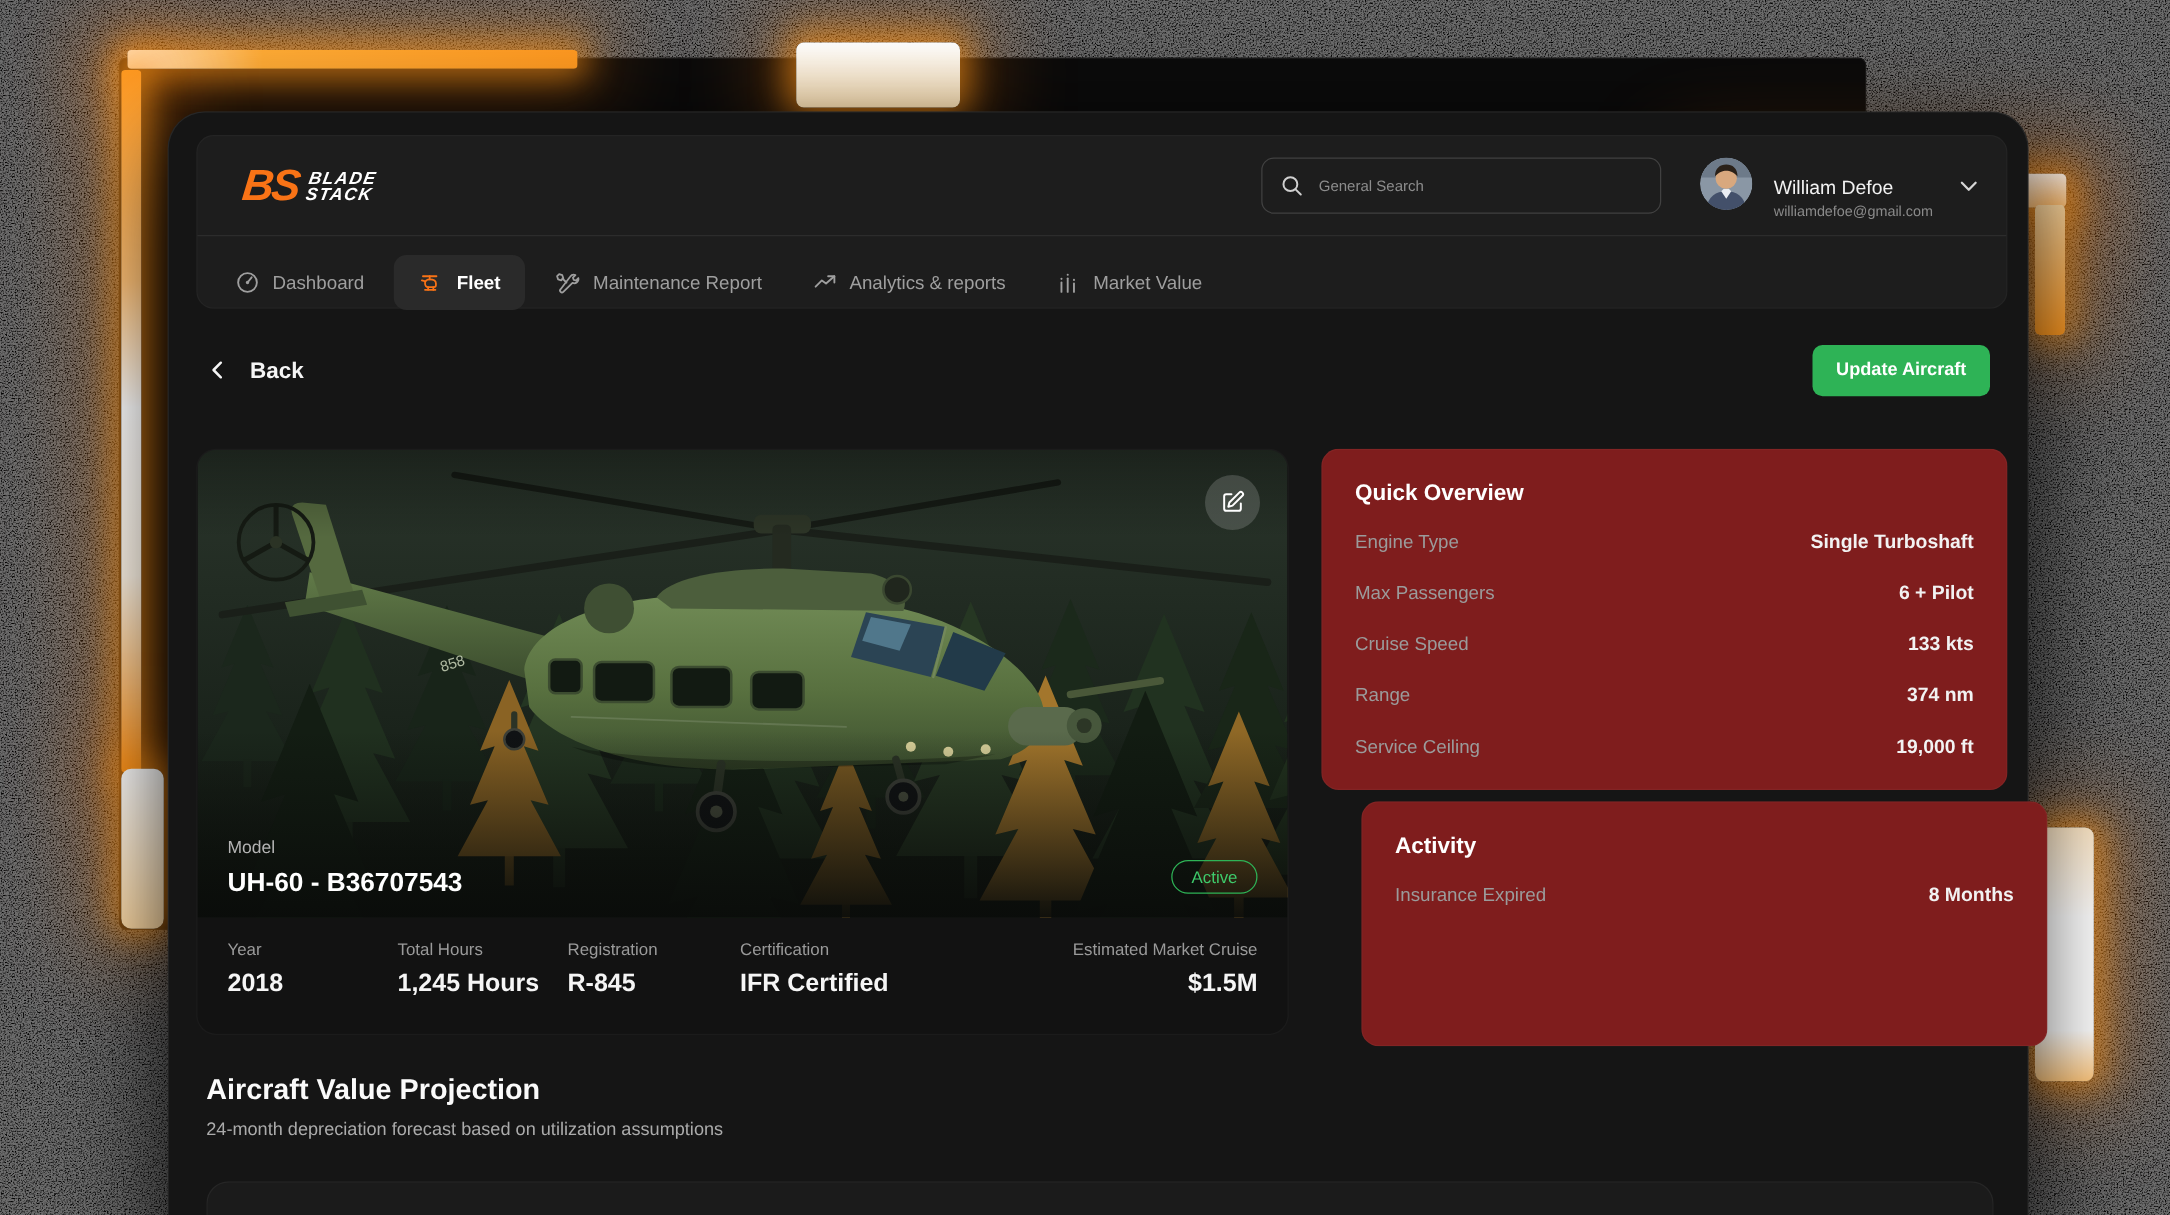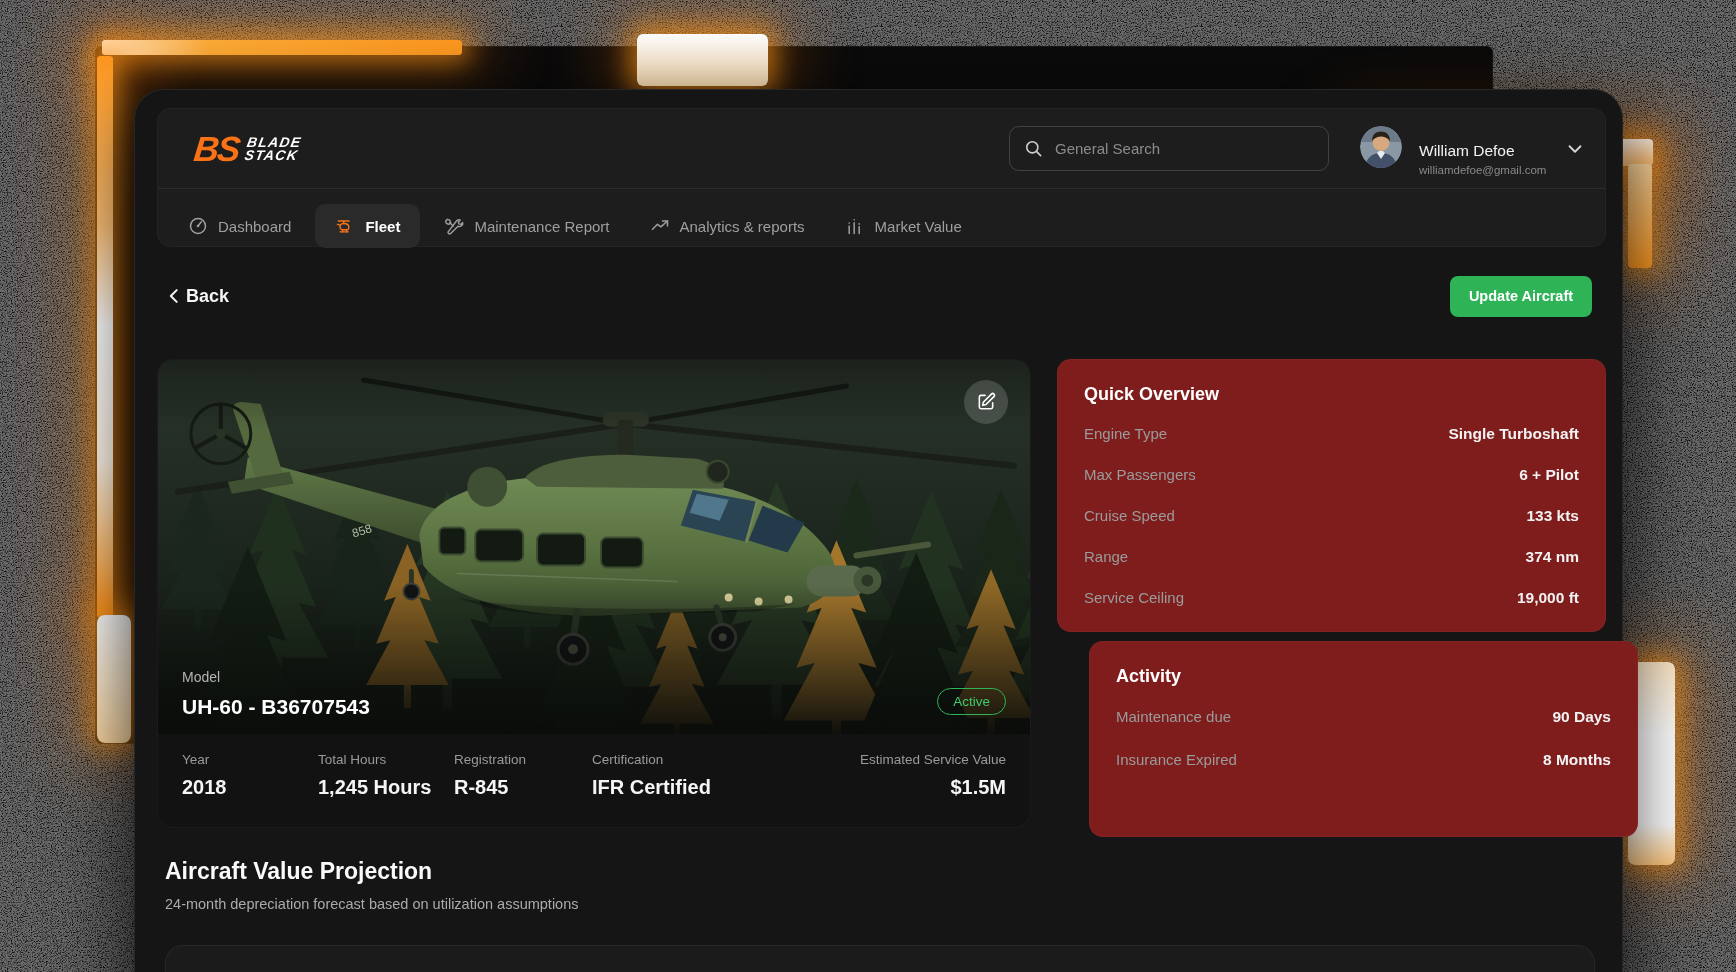--- a/index.html
+++ b/index.html
@@ -42,40 +42,40 @@
   .logo { position:absolute; left:36px; top:22px; display:flex; align-items:center; cursor:pointer; }
   .logo-bs { font-size:35px; font-weight:800; font-style:italic; color:#f97316;
     letter-spacing:-2px; transform:skewX(-6deg); line-height:1; }
   .logo-words { display:flex; flex-direction:column; margin-left:7px; transform:skewX(-10deg); }
   .logo-words span { font-size:14px; font-weight:800; font-style:italic; color:#fff;
     letter-spacing:1.2px; line-height:13px; }
   .search { position:absolute; left:851px; top:17px; width:320px; height:45px;
     border:1px solid rgba(255,255,255,.16); border-radius:10px; display:flex; align-items:center; }
   .search svg { margin-left:14px; flex:none; }
   .search input { flex:1; height:100%; background:transparent; border:none; outline:none;
-    color:#e5e5e5; font-size:15px; padding:0 12px; }
+    color:#e5e5e5; font-size:12px; padding:0 12px; }
   .search input::placeholder { color:#8c8c8c; }
   .avatar { position:absolute; left:1202px; top:17px; width:42px; height:42px; border-radius:50%; overflow:hidden; }
   .user-meta { position:absolute; left:1261px; top:33px; }
   .user-name { font-size:15.5px; font-weight:500; color:#f2f2f2; }
   .user-email { font-size:11.5px; color:#8a8a8a; margin-top:4px; }
   .user-chevron { position:absolute; left:1406px; top:29px; width:22px; height:22px; cursor:pointer; }
   .hdr-divider { position:absolute; left:0; right:0; top:79px; height:1px; background:rgba(255,255,255,.07); }
   .nav-row { position:absolute; left:0; right:0; top:80px; height:59px; display:flex;
     align-items:flex-end; padding-left:14px; gap:8px; }
   .nav-item { display:flex; align-items:center; gap:10px; padding:12px 16px; color:#9f9f9f;
     font-size:15px; border-radius:10px; cursor:pointer; white-space:nowrap; }
   .nav-item svg { width:20px; height:20px; }
   .nav-item.active { background:#2a2a2a; color:#fff; font-weight:600; padding:12px 20px; }
   .nav-item.active svg { color:#f97316; }
 
   
   .toolbar { position:absolute; left:30px; right:30px; top:184px; height:44px;
     display:flex; align-items:center; justify-content:space-between; }
-  .back { display:flex; align-items:flex-start; gap:1px; cursor:pointer; color:#f5f5f5; }
+  .back { display:flex; align-items:flex-start; gap:15px; cursor:pointer; color:#f5f5f5; }
   .back span { font-size:18px; font-weight:600; }
   .update-btn { width:142px; height:41px; background:#2eb356; color:#fff; border:none;
     border-radius:8px; font-size:14.5px; font-weight:700; cursor:pointer; }
 
   
   .image-card { position:absolute; left:22px; top:269px; width:874px; height:469px;
     background:#121212; border:1px solid rgba(255,255,255,.04); border-radius:16px; overflow:hidden; }
   .photo { position:relative; width:100%; height:375px; }
   .photo > svg.scene { position:absolute; inset:0; }
   .edit-btn { position:absolute; right:22px; top:20px; width:44px; height:44px; border-radius:50%;
@@ -381,21 +381,21 @@
         </div>
         <div class="stat">
           <div class="stat-label">Registration</div>
           <div class="stat-value">R-845</div>
         </div>
         <div class="stat">
           <div class="stat-label">Certification</div>
           <div class="stat-value">IFR Certified</div>
         </div>
         <div class="stat stat-last">
-          <div class="stat-label">Estimated Service Value</div>
+          <div class="stat-label">Estimated Market Cruise</div>
           <div class="stat-value">$1.5M</div>
         </div>
       </div>
     </div>
 
     <div class="side-col">
       <div class="panel panel-qo">
         <div class="panel-title">Quick Overview</div>
         <div class="prow">
           <span class="pl">Engine Type</span>
@@ -415,24 +415,20 @@
         </div>
         <div class="prow">
           <span class="pl">Service Ceiling</span>
           <span class="pv">19,000 ft</span>
         </div>
       </div>
 
       <div class="panel panel-act">
         <div class="panel-title">Activity</div>
         <div class="prow">
-          <span class="pl">Maintenance due</span>
-          <span class="pv">90 Days</span>
-        </div>
-        <div class="prow">
           <span class="pl">Insurance Expired</span>
           <span class="pv">8 Months</span>
         </div>
       </div>
     </div>
 
     <div class="proj-title">Aircraft Value Projection</div>
     <div class="proj-sub">24-month depreciation forecast based on utilization assumptions</div>
     <div class="proj-card"></div>
 

